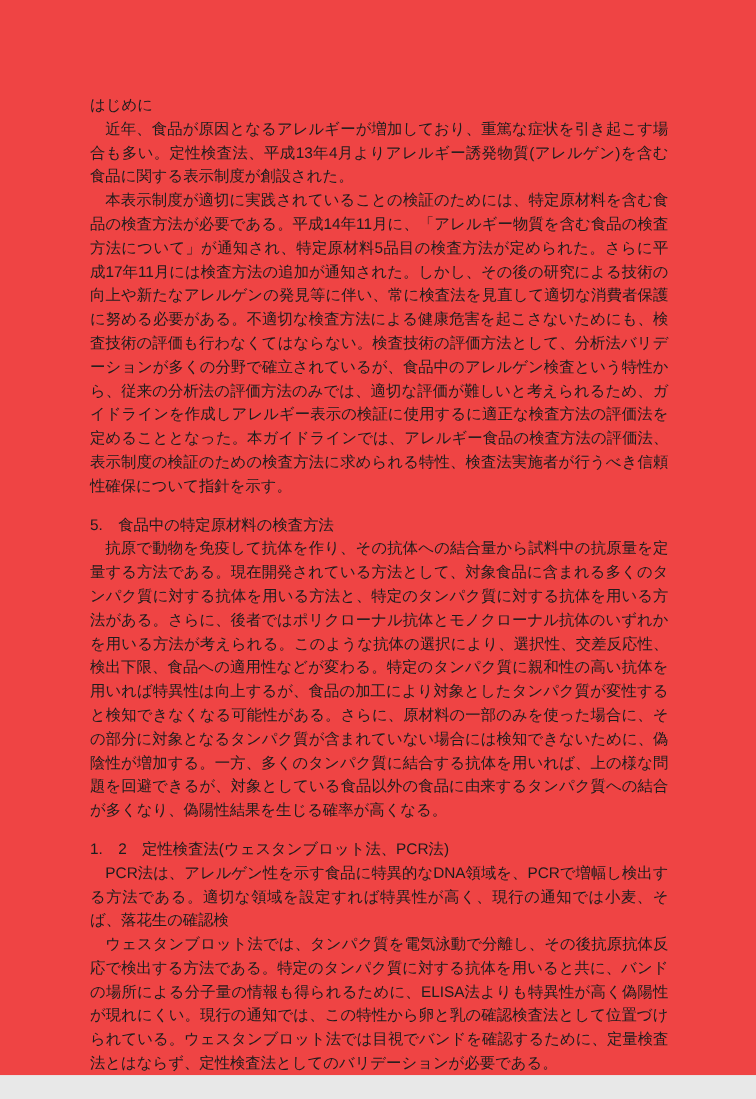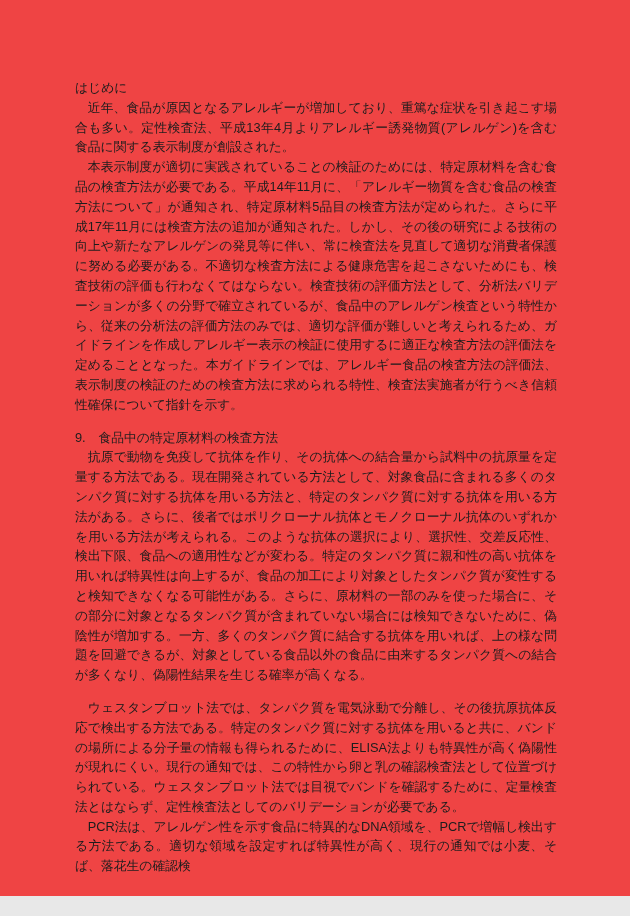--- a/index.html
+++ b/index.html
@@ -44,19 +44,20 @@
 </style>
 </head>
 <body>
 
 <main class="page">
   <div class="doc-body" id="doc-body">
       <p class="heading">はじめに</p>
       <p class="para">近年、食品が原因となるアレルギーが増加しており、重篤な症状を引き起こす場合も多い。定性検査法、平成13年4月よりアレルギー誘発物質(アレルゲン)を含む食品に関する表示制度が創設された。</p>
       <p class="para">本表示制度が適切に実践されていることの検証のためには、特定原材料を含む食品の検査方法が必要である。平成14年11月に、「アレルギー物質を含む食品の検査方法について」が通知され、特定原材料5品目の検査方法が定められた。さらに平成17年11月には検査方法の追加が通知された。しかし、その後の研究による技術の向上や新たなアレルゲンの発見等に伴い、常に検査法を見直して適切な消費者保護に努める必要がある。不適切な検査方法による健康危害を起こさないためにも、検査技術の評価も行わなくてはならない。検査技術の評価方法として、分析法バリデーションが多くの分野で確立されているが、食品中のアレルゲン検査という特性から、従来の分析法の評価方法のみでは、適切な評価が難しいと考えられるため、ガイドラインを作成しアレルギー表示の検証に使用するに適正な検査方法の評価法を定めることとなった。本ガイドラインでは、アレルギー食品の検査方法の評価法、表示制度の検証のための検査方法に求められる特性、検査法実施者が行うべき信頼性確保について指針を示す。</p>
       <div class="spacer"></div>
-      <p class="heading">9.　食品中の特定原材料の検査方法</p>
+      <p class="heading">5.　食品中の特定原材料の検査方法</p>
       <p class="para">抗原で動物を免疫して抗体を作り、その抗体への結合量から試料中の抗原量を定量する方法である。現在開発されている方法として、対象食品に含まれる多くのタンパク質に対する抗体を用いる方法と、特定のタンパク質に対する抗体を用いる方法がある。さらに、後者ではポリクローナル抗体とモノクローナル抗体のいずれかを用いる方法が考えられる。このような抗体の選択により、選択性、交差反応性、検出下限、食品への適用性などが変わる。特定のタンパク質に親和性の高い抗体を用いれば特異性は向上するが、食品の加工により対象としたタンパク質が変性すると検知できなくなる可能性がある。さらに、原材料の一部のみを使った場合に、その部分に対象となるタンパク質が含まれていない場合には検知できないために、偽陰性が増加する。一方、多くのタンパク質に結合する抗体を用いれば、上の様な問題を回避できるが、対象としている食品以外の食品に由来するタンパク質への結合が多くなり、偽陽性結果を生じる確率が高くなる。</p>
       <div class="spacer"></div>
+      <p class="heading">1.　2　定性検査法(ウェスタンブロット法、PCR法)</p>
+      <p class="para">PCR法は、アレルゲン性を示す食品に特異的なDNA領域を、PCRで増幅し検出する方法である。適切な領域を設定すれば特異性が高く、現行の通知では小麦、そば、落花生の確認検</p>
       <p class="para">ウェスタンブロット法では、タンパク質を電気泳動で分離し、その後抗原抗体反応で検出する方法である。特定のタンパク質に対する抗体を用いると共に、バンドの場所による分子量の情報も得られるために、ELISA法よりも特異性が高く偽陽性が現れにくい。現行の通知では、この特性から卵と乳の確認検査法として位置づけられている。ウェスタンブロット法では目視でバンドを確認するために、定量検査法とはならず、定性検査法としてのバリデーションが必要である。</p>
-      <p class="para">PCR法は、アレルゲン性を示す食品に特異的なDNA領域を、PCRで増幅し検出する方法である。適切な領域を設定すれば特異性が高く、現行の通知では小麦、そば、落花生の確認検</p>
     </div>
 </main>
 
 </body></html>

